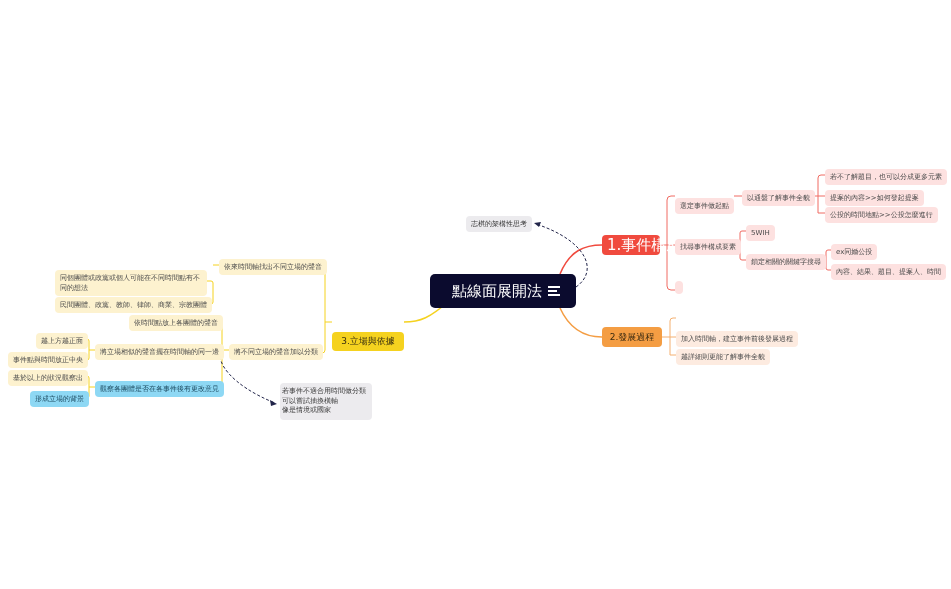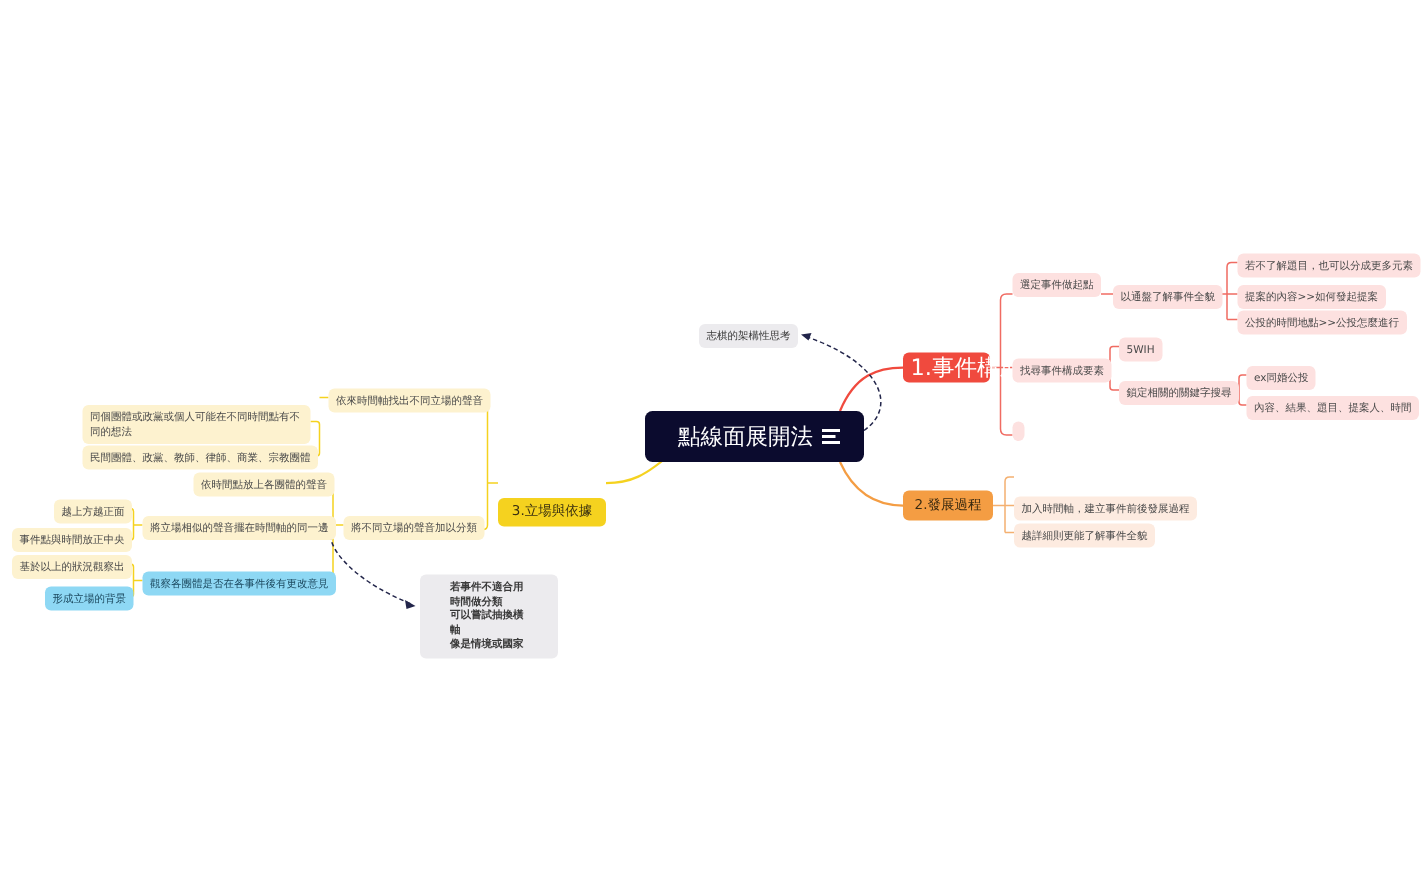--- a/index.html
+++ b/index.html
@@ -68,28 +68,28 @@
   <div class="node root">
     <span>點線面展開法</span>
     <span class="menu-icon">
         <span></span>
         <span></span>
         <span></span>
       </span>
   </div>
 
   <div class="node gray" style="left:466px;top:216px;">志棋的架構性思考</div>
-  <div class="node gray multiline" style="left:280px;top:383px;width:92px;padding:4px 20px;line-height:9.5px;font-weight:bold;">
+  <div class="node gray multiline" style="left:280px;top:383px;width:92px;padding:4px 2px;line-height:9.5px;">
     <div>若事件不適合用時間做分類</div>
     <div>可以嘗試抽換橫軸</div>
     <div>像是情境或國家</div>
   </div>
 
   <div class="node b1">1.事件構成</div>
-  <div class="node pink" style="left:675px;top:182px;">選定事件做起點</div>
+  <div class="node pink" style="left:675px;top:198px;">選定事件做起點</div>
   <div class="node pink" style="left:742px;top:190px;">以通盤了解事件全貌</div>
   <div class="node pink" style="left:825px;top:169px;">若不了解題目，也可以分成更多元素</div>
   <div class="node pink" style="left:825px;top:190px;">提案的內容&gt;&gt;如何發起提案</div>
   <div class="node pink" style="left:825px;top:207px;">公投的時間地點&gt;&gt;公投怎麼進行</div>
   <div class="node pink" style="left:675px;top:239px;">找尋事件構成要素</div>
   <div class="node pink" style="left:746px;top:225px;">5WIH</div>
   <div class="node pink" style="left:746px;top:254px;">鎖定相關的關鍵字搜尋</div>
   <div class="node pink" style="left:831px;top:244px;">ex同婚公投</div>
   <div class="node pink" style="left:831px;top:264px;">內容、結果、題目、提案人、時間</div>
   <div class="node pink" style="left:675px;top:281px;width:8px;height:13px;padding:0;"></div>

